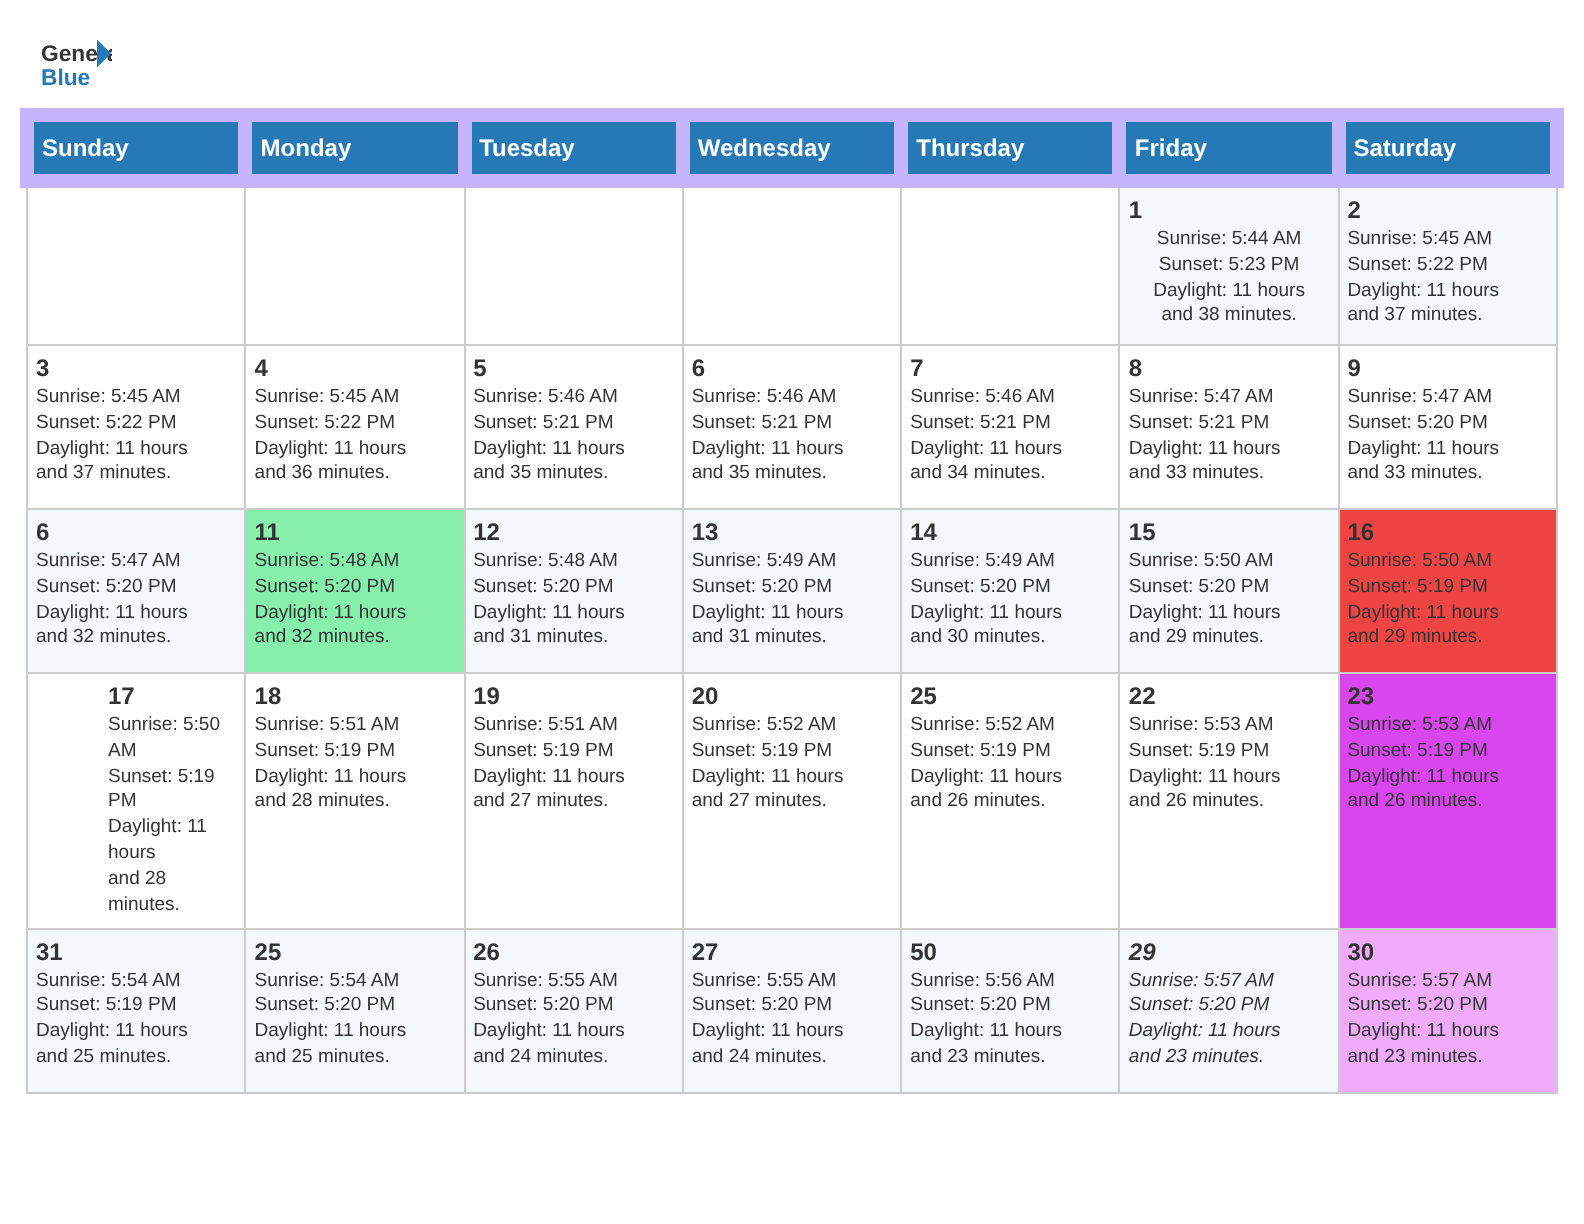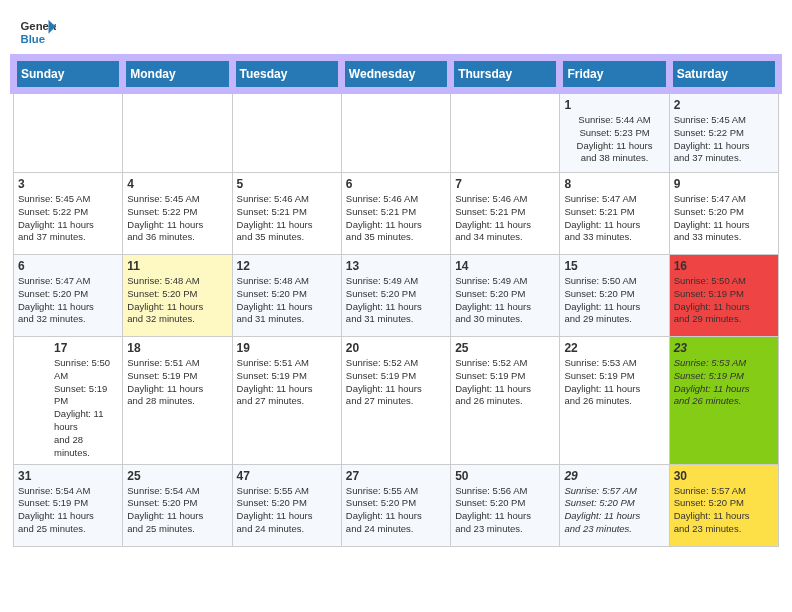--- a/index.html
+++ b/index.html
@@ -184,21 +184,21 @@
         </td>
       </tr>
       <tr>
         <td style="background: rgb(245, 248, 252);">
           <span class="day-num">6</span>
           <div class="cell-info" style="white-space: pre-line;">Sunrise: 5:47 AM
 Sunset: 5:20 PM
 Daylight: 11 hours
 and 32 minutes.</div>
         </td>
-        <td style="background: #fef9c3; margin-top: 20px;">
+        <td style="background: #86efac; margin-top: 20px;">
           <span class="day-num">11</span>
           <div class="cell-info" style="white-space: pre-line;">Sunrise: 5:48 AM
 Sunset: 5:20 PM
 Daylight: 11 hours
 and 32 minutes.</div>
         </td>
         <td style="background: rgb(245, 248, 252);">
           <span class="day-num">12</span>
           <div class="cell-info" style="white-space: pre-line;">Sunrise: 5:48 AM
 Sunset: 5:20 PM
@@ -270,21 +270,21 @@
 Daylight: 11 hours
 and 26 minutes.</div>
         </td>
         <td style="background: rgb(255, 255, 255);">
           <span class="day-num">22</span>
           <div class="cell-info" style="white-space: pre-line;">Sunrise: 5:53 AM
 Sunset: 5:19 PM
 Daylight: 11 hours
 and 26 minutes.</div>
         </td>
-        <td style="background: #84cc16; font-style: italic;">
+        <td style="background: #d946ef;">
           <span class="day-num">23</span>
           <div class="cell-info" style="white-space: pre-line;">Sunrise: 5:53 AM
 Sunset: 5:19 PM
 Daylight: 11 hours
 and 26 minutes.</div>
         </td>
       </tr>
       <tr>
         <td style="background: rgb(245, 248, 252);">
           <span class="day-num">31</span>
@@ -294,21 +294,21 @@
 and 25 minutes.</div>
         </td>
         <td style="background: rgb(245, 248, 252);">
           <span class="day-num">25</span>
           <div class="cell-info" style="white-space: pre-line;">Sunrise: 5:54 AM
 Sunset: 5:20 PM
 Daylight: 11 hours
 and 25 minutes.</div>
         </td>
         <td style="background: rgb(245, 248, 252);">
-          <span class="day-num">47</span>
+          <span class="day-num">26</span>
           <div class="cell-info" style="white-space: pre-line;">Sunrise: 5:55 AM
 Sunset: 5:20 PM
 Daylight: 11 hours
 and 24 minutes.</div>
         </td>
         <td style="background: rgb(245, 248, 252);">
           <span class="day-num">27</span>
           <div class="cell-info" style="white-space: pre-line;">Sunrise: 5:55 AM
 Sunset: 5:20 PM
 Daylight: 11 hours
@@ -321,21 +321,21 @@
 Daylight: 11 hours
 and 23 minutes.</div>
         </td>
         <td style="background: rgb(245, 248, 252); font-style: italic;">
           <span class="day-num">29</span>
           <div class="cell-info" style="white-space: pre-line;">Sunrise: 5:57 AM
 Sunset: 5:20 PM
 Daylight: 11 hours
 and 23 minutes.</div>
         </td>
-        <td style="background: #fde047;">
+        <td style="background: #f0abfc;">
           <span class="day-num">30</span>
           <div class="cell-info" style="white-space: pre-line;">Sunrise: 5:57 AM
 Sunset: 5:20 PM
 Daylight: 11 hours
 and 23 minutes.</div>
         </td>
       </tr>
     </tbody>
 </table>
 

